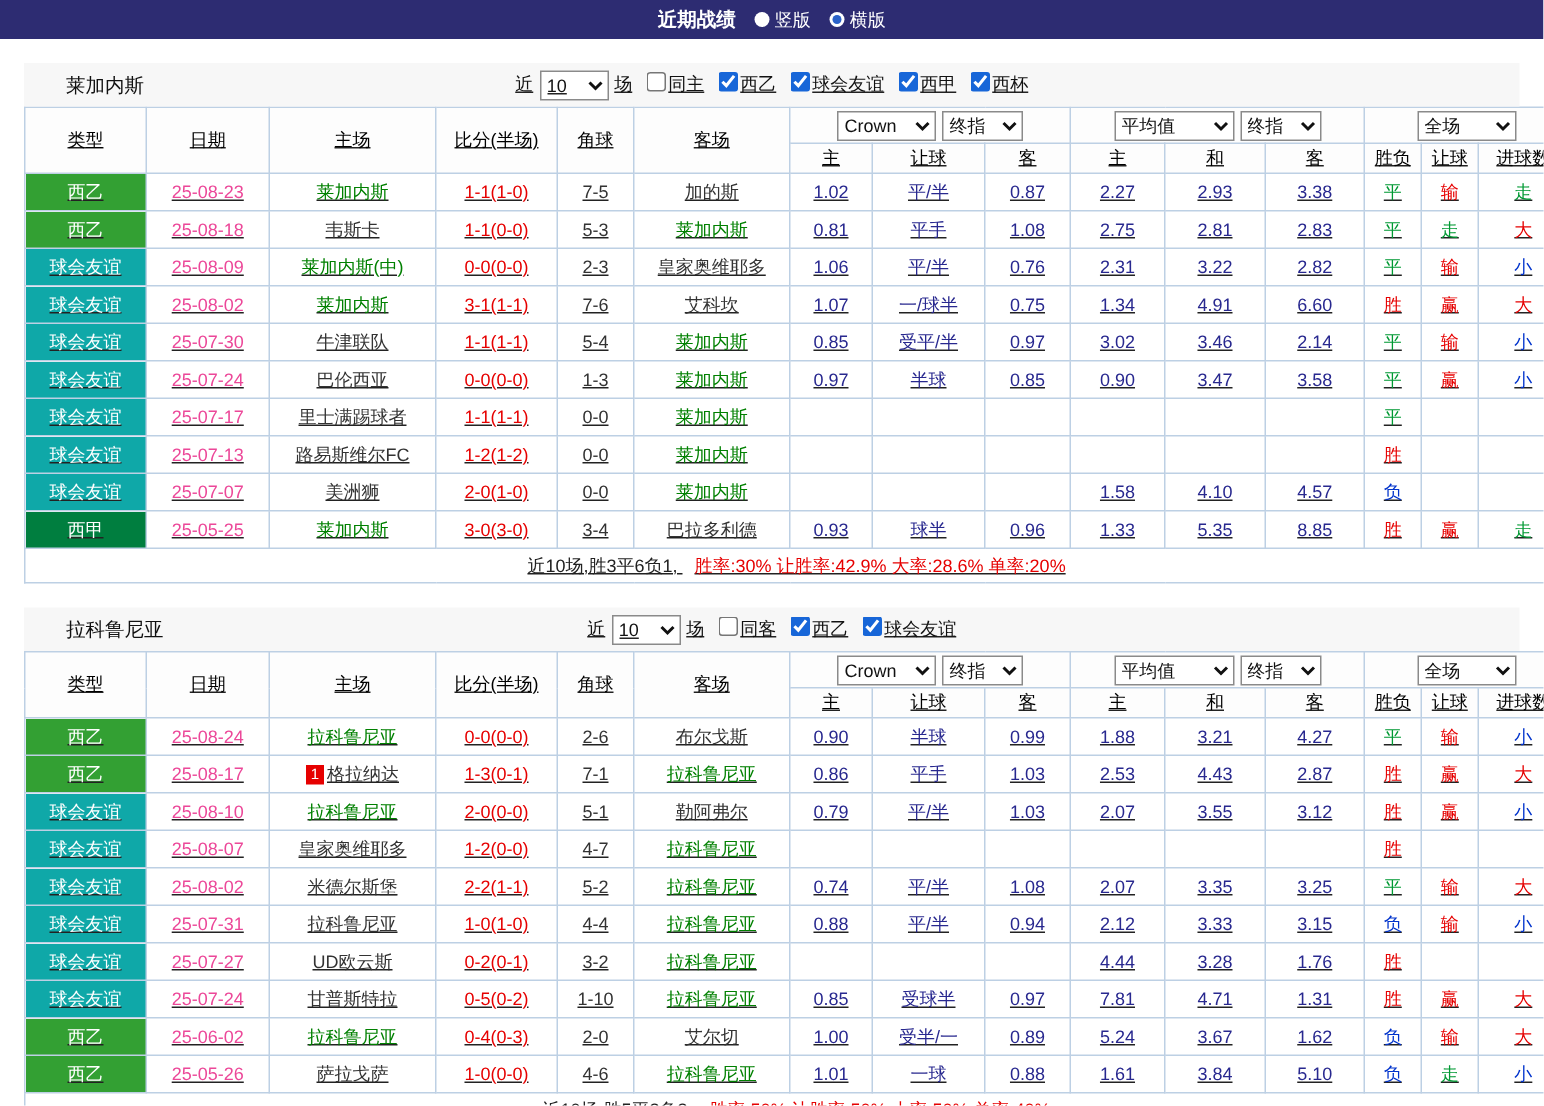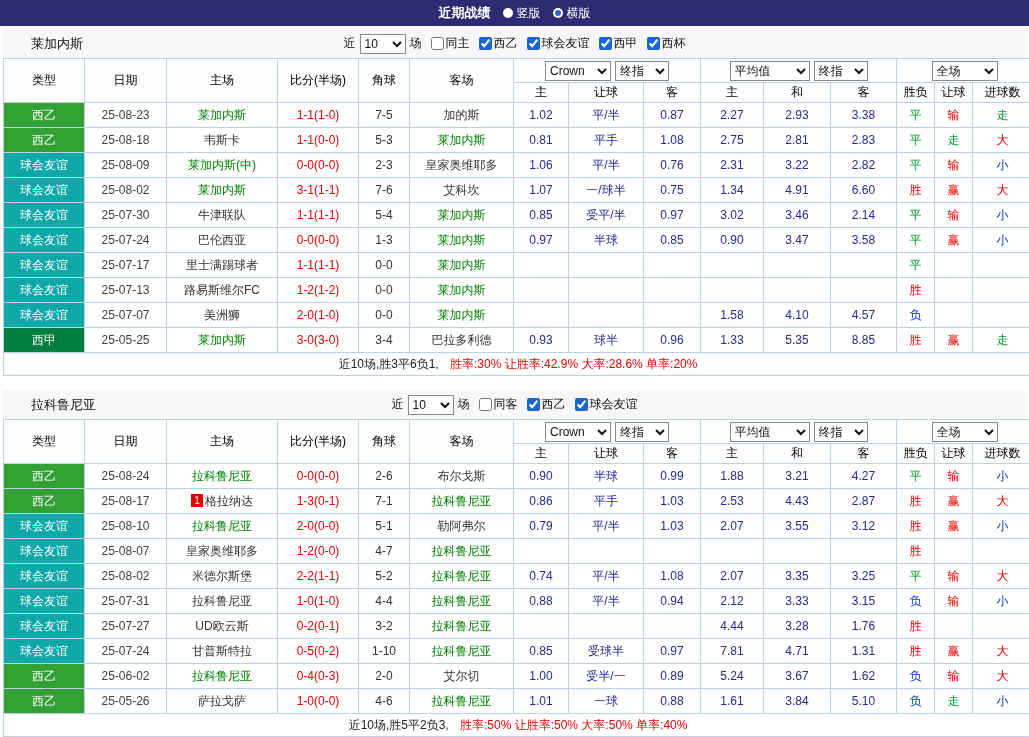--- a/index.html
+++ b/index.html
@@ -8,44 +8,44 @@
     width:1029px;height:737px;overflow:hidden;background:#fff;
     font-family:"Liberation Sans","DejaVu Sans",sans-serif;font-size:12px;color:#222;
   }
   
   .topbar{height:26px;background:#2d2c72;display:flex;align-items:center;justify-content:center;gap:12px;color:#fff;}
   .topbar .title{font-weight:bold;font-size:13px;}
   .radio-opt{display:inline-flex;align-items:center;gap:4px;cursor:pointer;}
   .radio-circle{width:10px;height:10px;border-radius:50%;background:#fff;display:inline-block;position:relative;}
   .radio-circle.checked::after{content:"";position:absolute;left:2px;top:2px;width:6px;height:6px;border-radius:50%;background:#2a62c9;}
   
-  .section{margin:3px;}
+  .section{margin:16px;text-decoration:underline;}
   .section + .section{margin-top:14px;}
   .section-bar{height:29px;display:flex;align-items:center;background:#f7f7f7;position:relative;}
   .team-name{position:absolute;left:28px;font-size:13px;color:#111;}
   .filters{margin:0 auto;display:flex;align-items:center;gap:4px;}
   .flabel{color:#111;}
-  .chk{display:inline-flex;align-items:center;gap:2px;margin-left:5px;cursor:pointer;color:#111;}
+  .chk{display:inline-flex;gap:2px;margin-left:5px;cursor:pointer;color:#111;}
   input[type=checkbox]{width:13px;height:13px;margin:0;accent-color:#1766d8;}
   .sel{font-size:12px;height:20px;border:1px solid #8a8a8a;background:#fff;font-family:inherit;color:#111;}
   .sel-count{width:46px;}
   .sel-odds{width:66px;}
   .sel-fin{width:54px;}
   .sel-avg{width:80px;}
   .sel-full{width:66px;}
   
   table.grid{border-collapse:collapse;table-layout:fixed;width:1029px;border-radius:20px;}
   .grid th,.grid td{border:1px solid #bdd0e4;text-align:center;padding:0;white-space:nowrap;overflow:hidden;}
   .grid th{font-weight:normal;color:#000;background:#fdfdfd;}
   th.h1{height:24px;}
   th.h2{height:20px;}
   th.grp .sel{margin:0 2px;vertical-align:middle;}
   .grid td{height:25px;background:#fff;}
   td.league{color:#fff;}
-  td.date{color:#404040;}
+  td.date{color:#ec4899;}
   td.score{color:#e60000;cursor:pointer;}
   td.corner{color:#333;}
   td.odds{color:#28288f;}
   .team{color:#008000;cursor:pointer;}
   .teamn{color:#333;cursor:pointer;}
   td.res{font-weight:normal;}
   td.summary{height:23px;text-align:center;color:#222;}
   .sum-stats{color:#e60000;margin-left:8px;}
   .redcard{display:inline-block;background:#e60000;color:#fff;min-width:12px;height:13px;line-height:13px;font-size:10px;margin-right:2px;vertical-align:1px;}
 </style>

